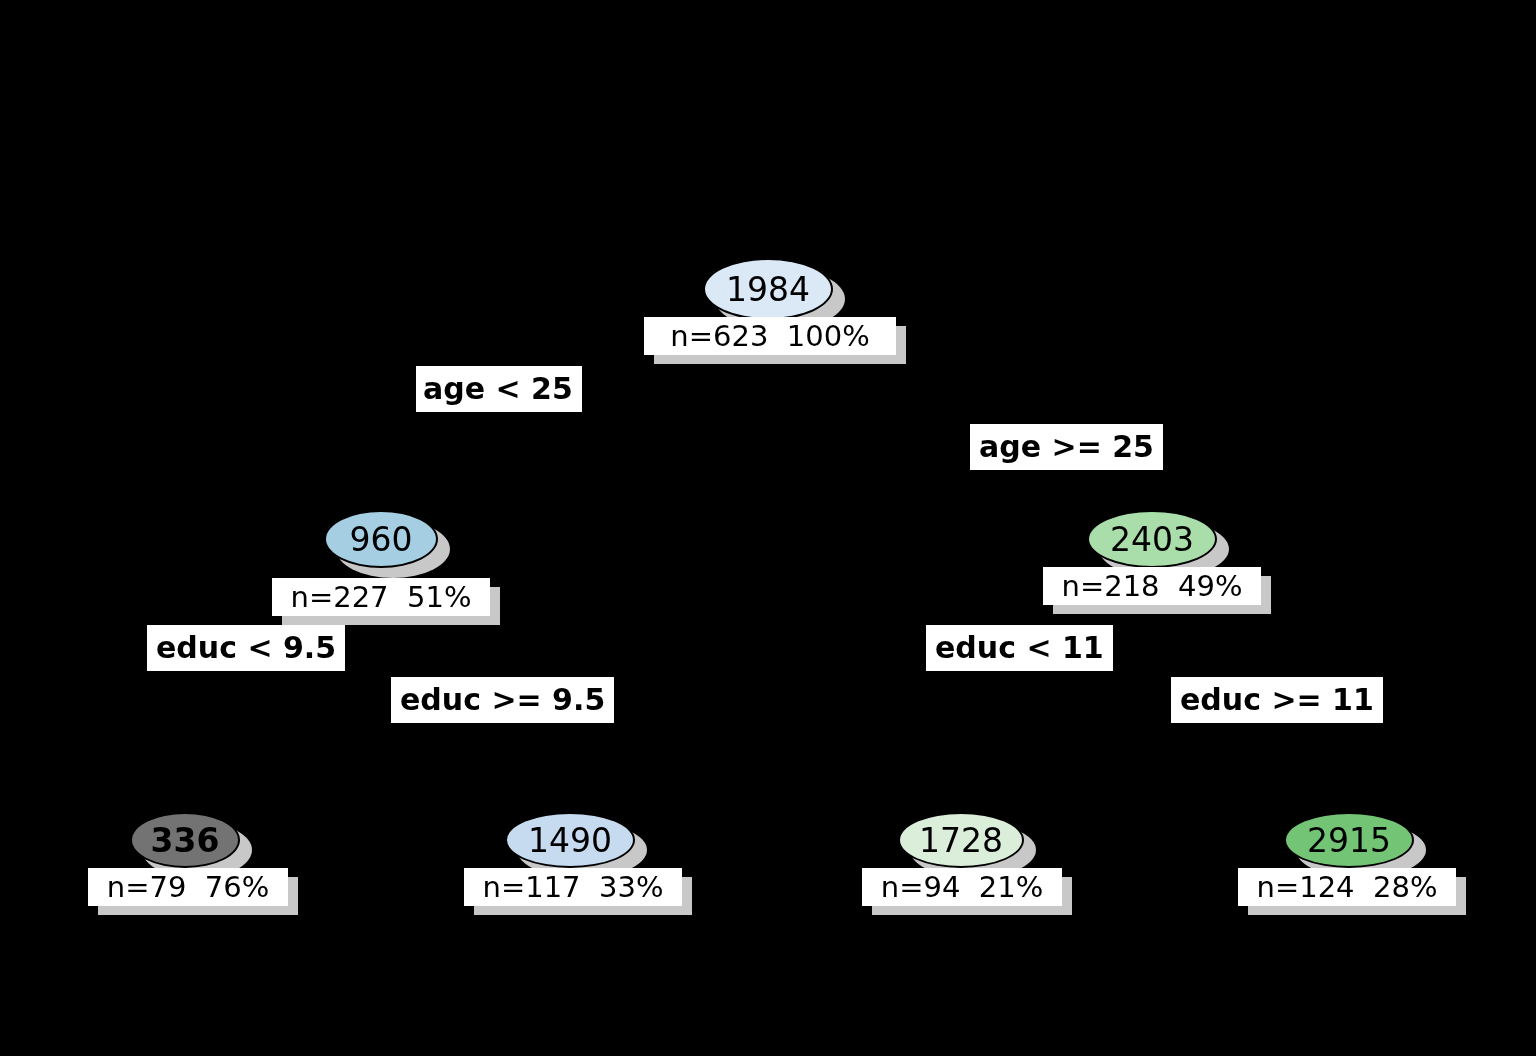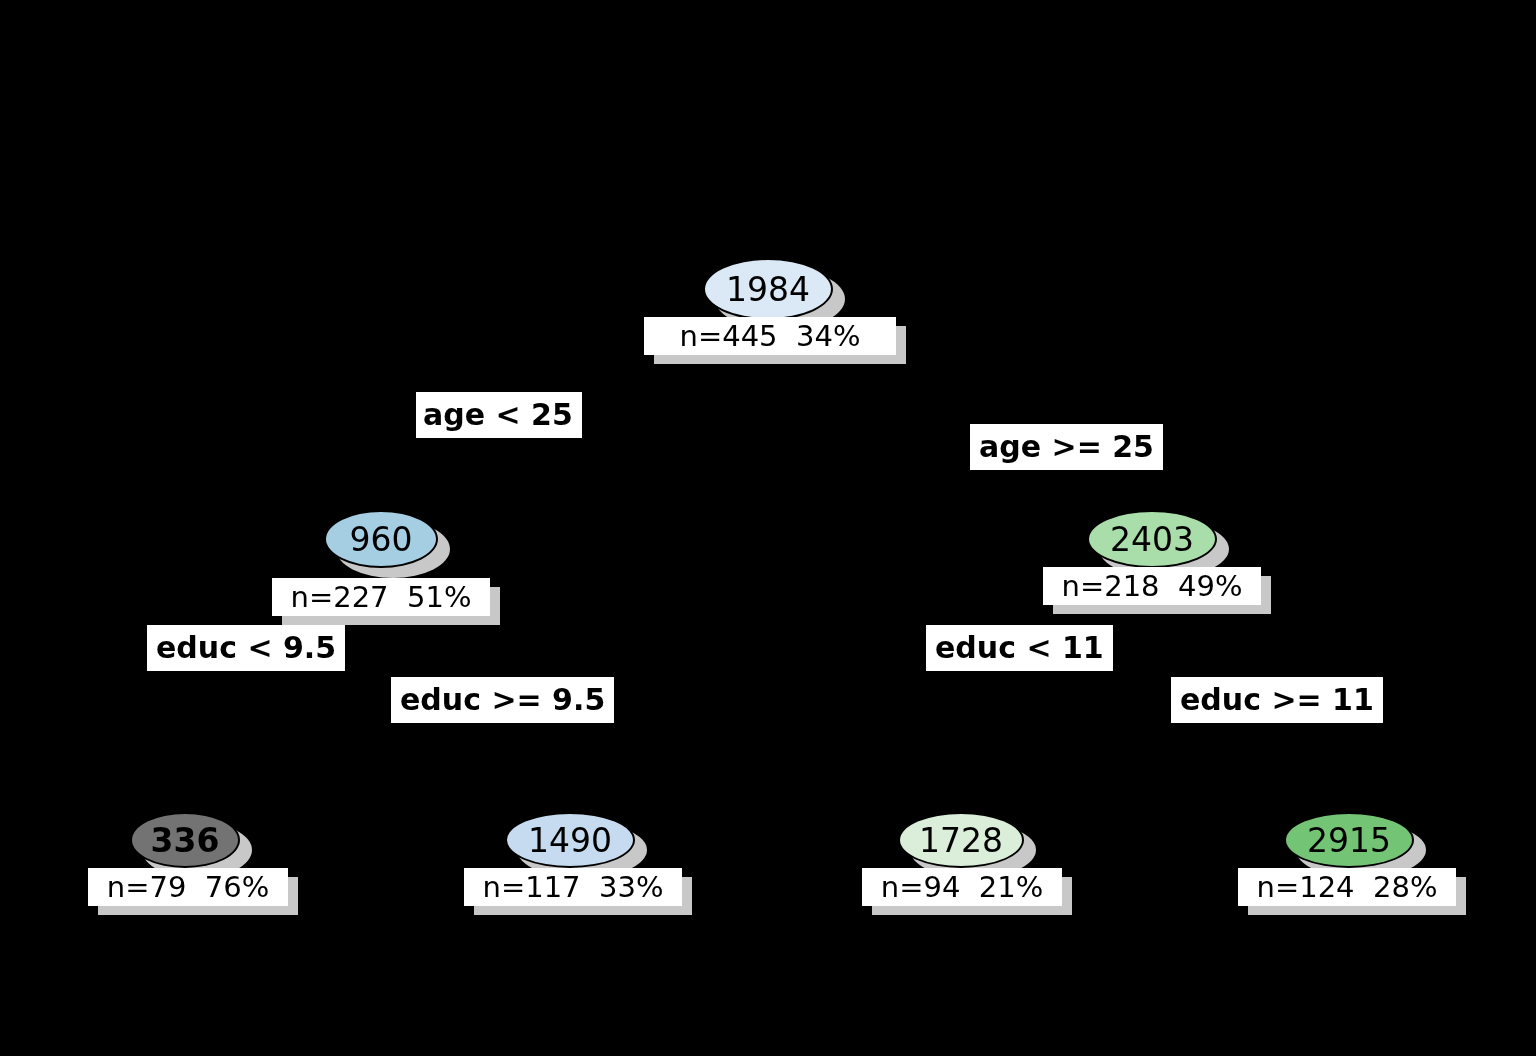--- a/index.html
+++ b/index.html
@@ -138,21 +138,21 @@
           <div class="node-shadow" style="width: 130px; height: 62px;"></div>
           <div class="node-ellipse" style="width: 130px; height: 62px; background: rgb(219, 233, 246);">
             <span class="node-value">1984</span>
           </div>
         </div>
       </div>
       <div class="node" style="left: 644px; top: 317px;">
         <div class="node-label-wrap" style="width: 252px; height: 38px;">
           <div class="node-label-shadow" style="width: 252px; height: 38px;"></div>
           <div class="node-label" style="width: 252px; height: 38px;">
-            <span class="node-label-text">n=445  34%</span>
+            <span class="node-label-text">n=623  100%</span>
           </div>
         </div>
       </div>
       <div class="node" style="left: 324px; top: 510px;">
         <div class="node-ellipse-wrap" style="width: 114px; height: 58px;">
           <div class="node-shadow" style="width: 114px; height: 58px;"></div>
           <div class="node-ellipse" style="width: 114px; height: 58px; background: rgb(166, 206, 227);">
             <span class="node-value">960</span>
           </div>
         </div>
@@ -240,21 +240,21 @@
       <div class="node" style="left: 1238px; top: 868px;">
         <div class="node-label-wrap" style="width: 218px; height: 38px;">
           <div class="node-label-shadow" style="width: 218px; height: 38px;"></div>
           <div class="node-label" style="width: 218px; height: 38px;">
             <span class="node-label-text">n=124  28%</span>
           </div>
         </div>
       </div>
     </div>
   <div id="edge-label-layer">
-      <div class="edge-label" style="left: 416px; top: 392px; padding-left: 7px;">
+      <div class="edge-label" style="left: 416px; top: 366px; padding-left: 7px;">
         <span class="edge-label-text">age &lt; 25</span>
       </div>
       <div class="edge-label" style="left: 970px; top: 424px;">
         <span class="edge-label-text">age &gt;= 25</span>
       </div>
       <div class="edge-label" style="left: 147px; top: 625px;">
         <span class="edge-label-text">educ &lt; 9.5</span>
       </div>
       <div class="edge-label" style="left: 391px; top: 677px;">
         <span class="edge-label-text">educ &gt;= 9.5</span>

